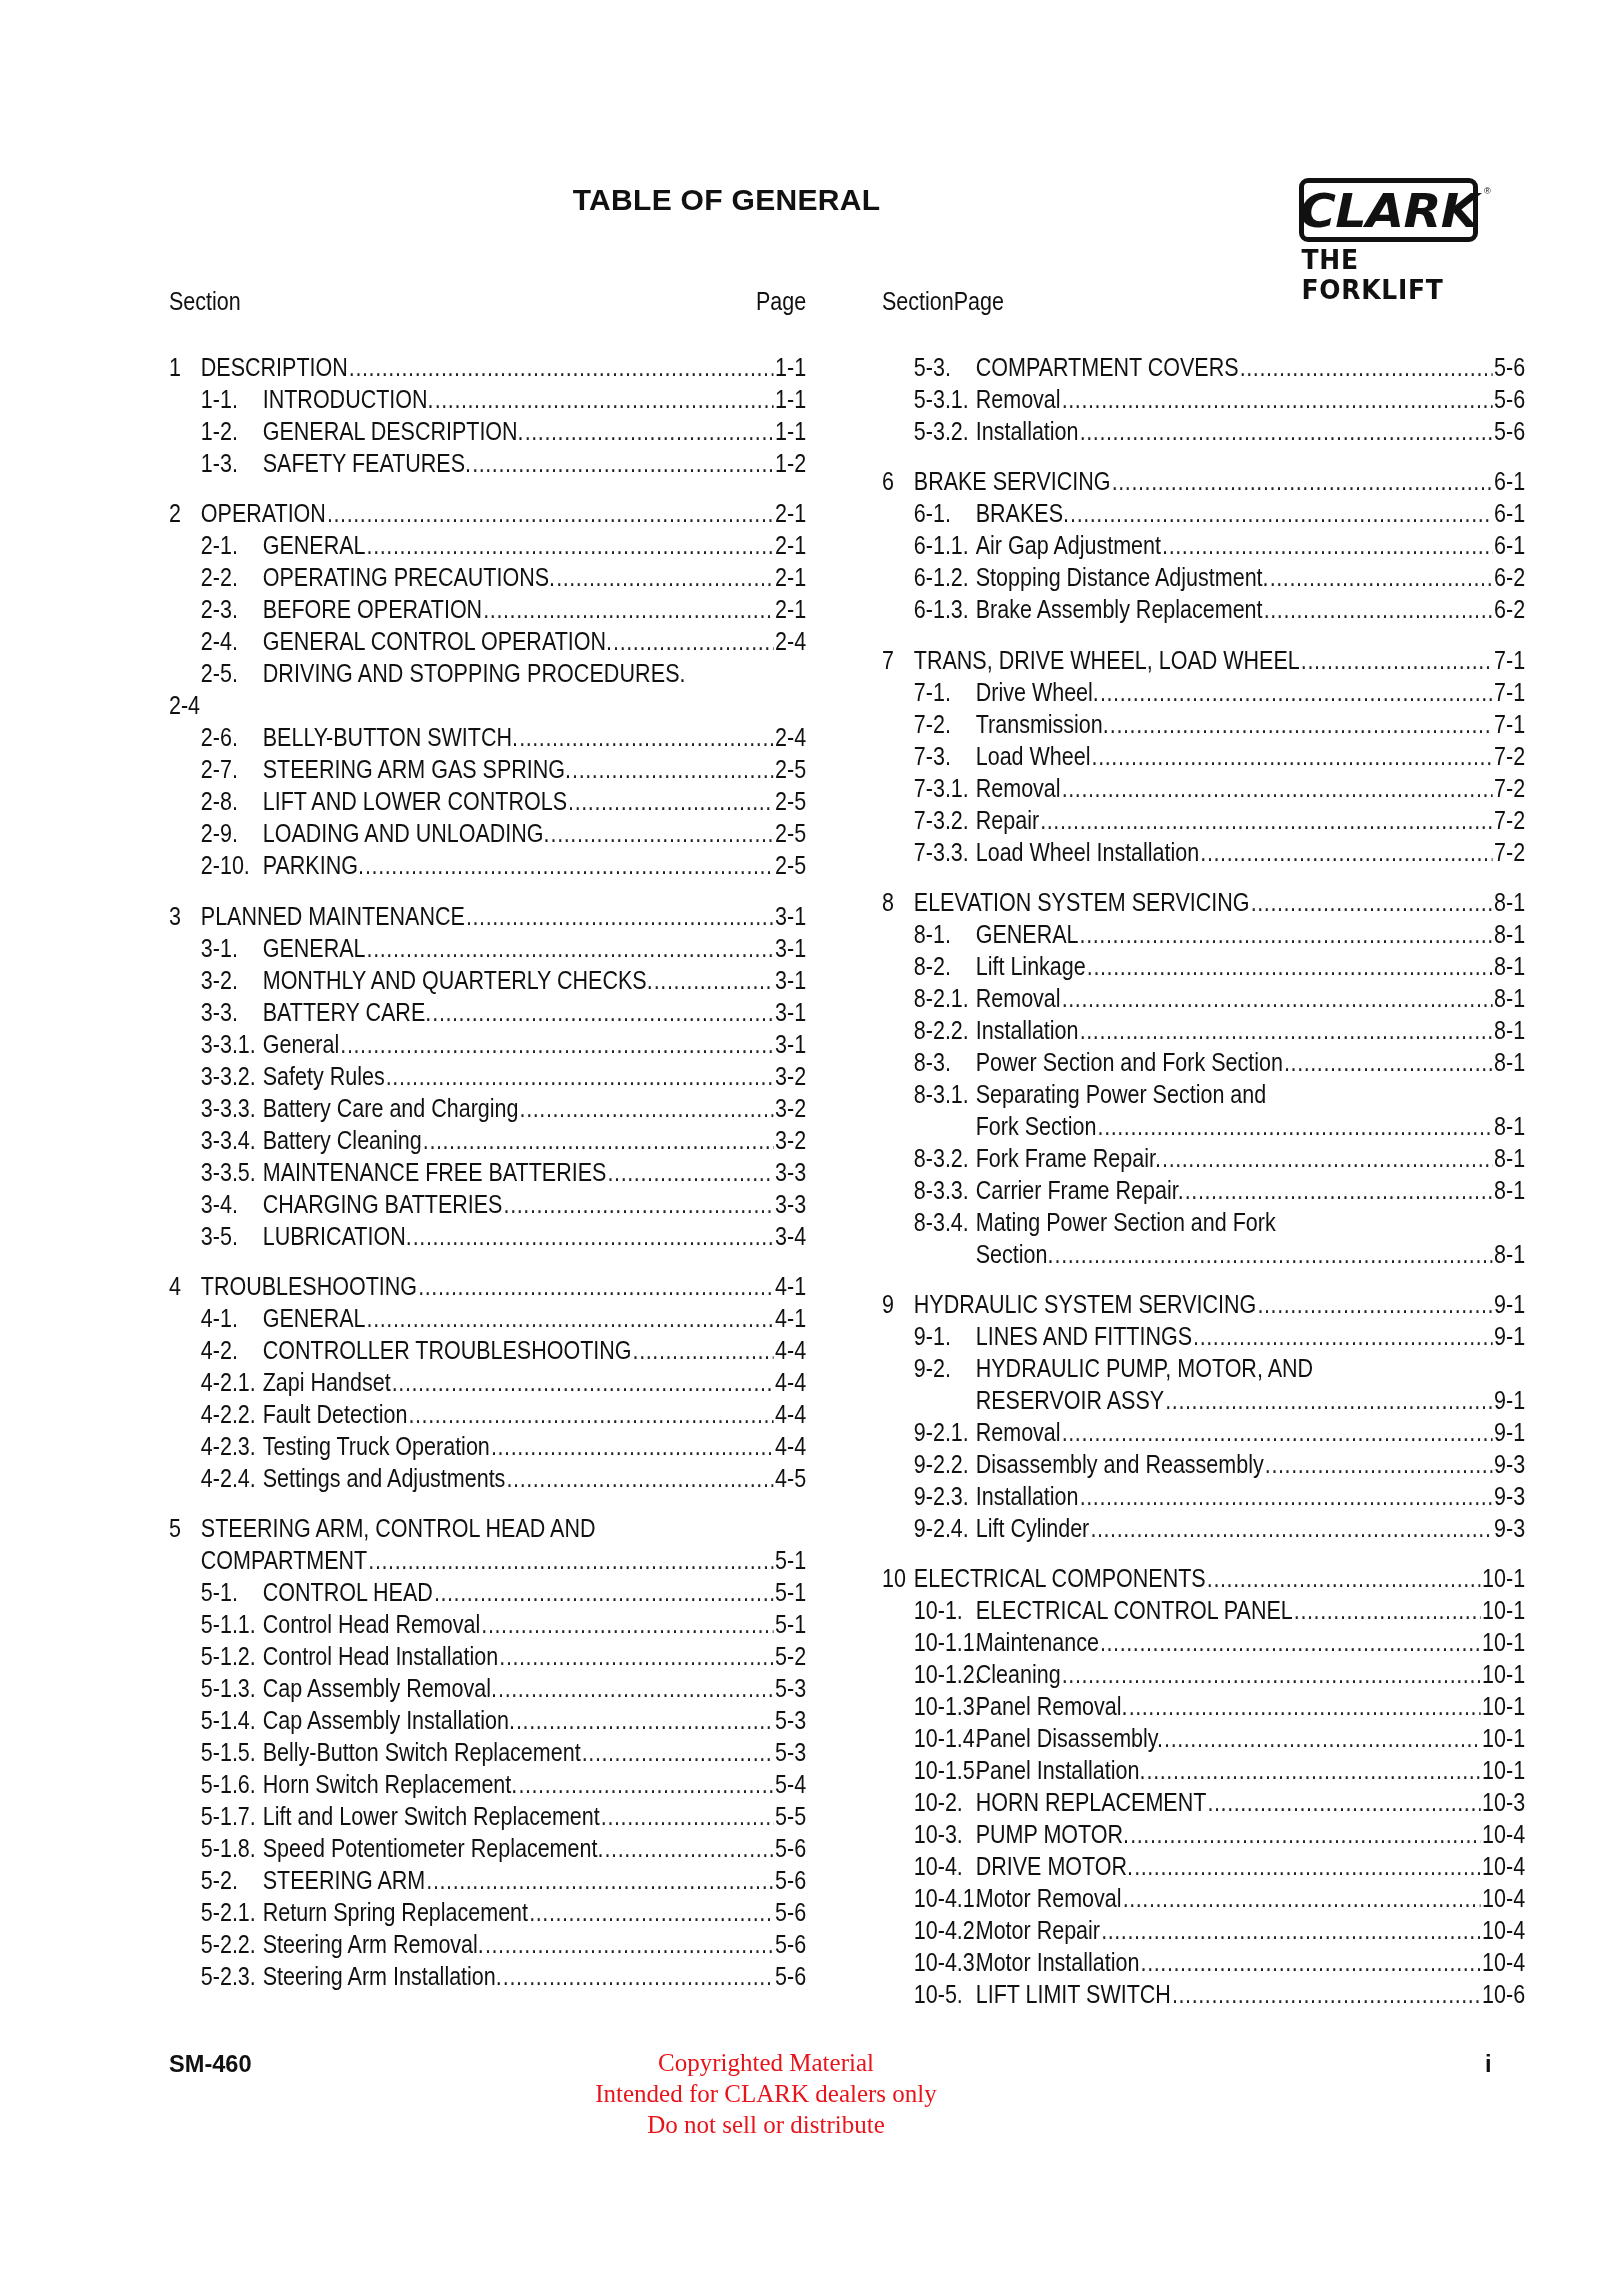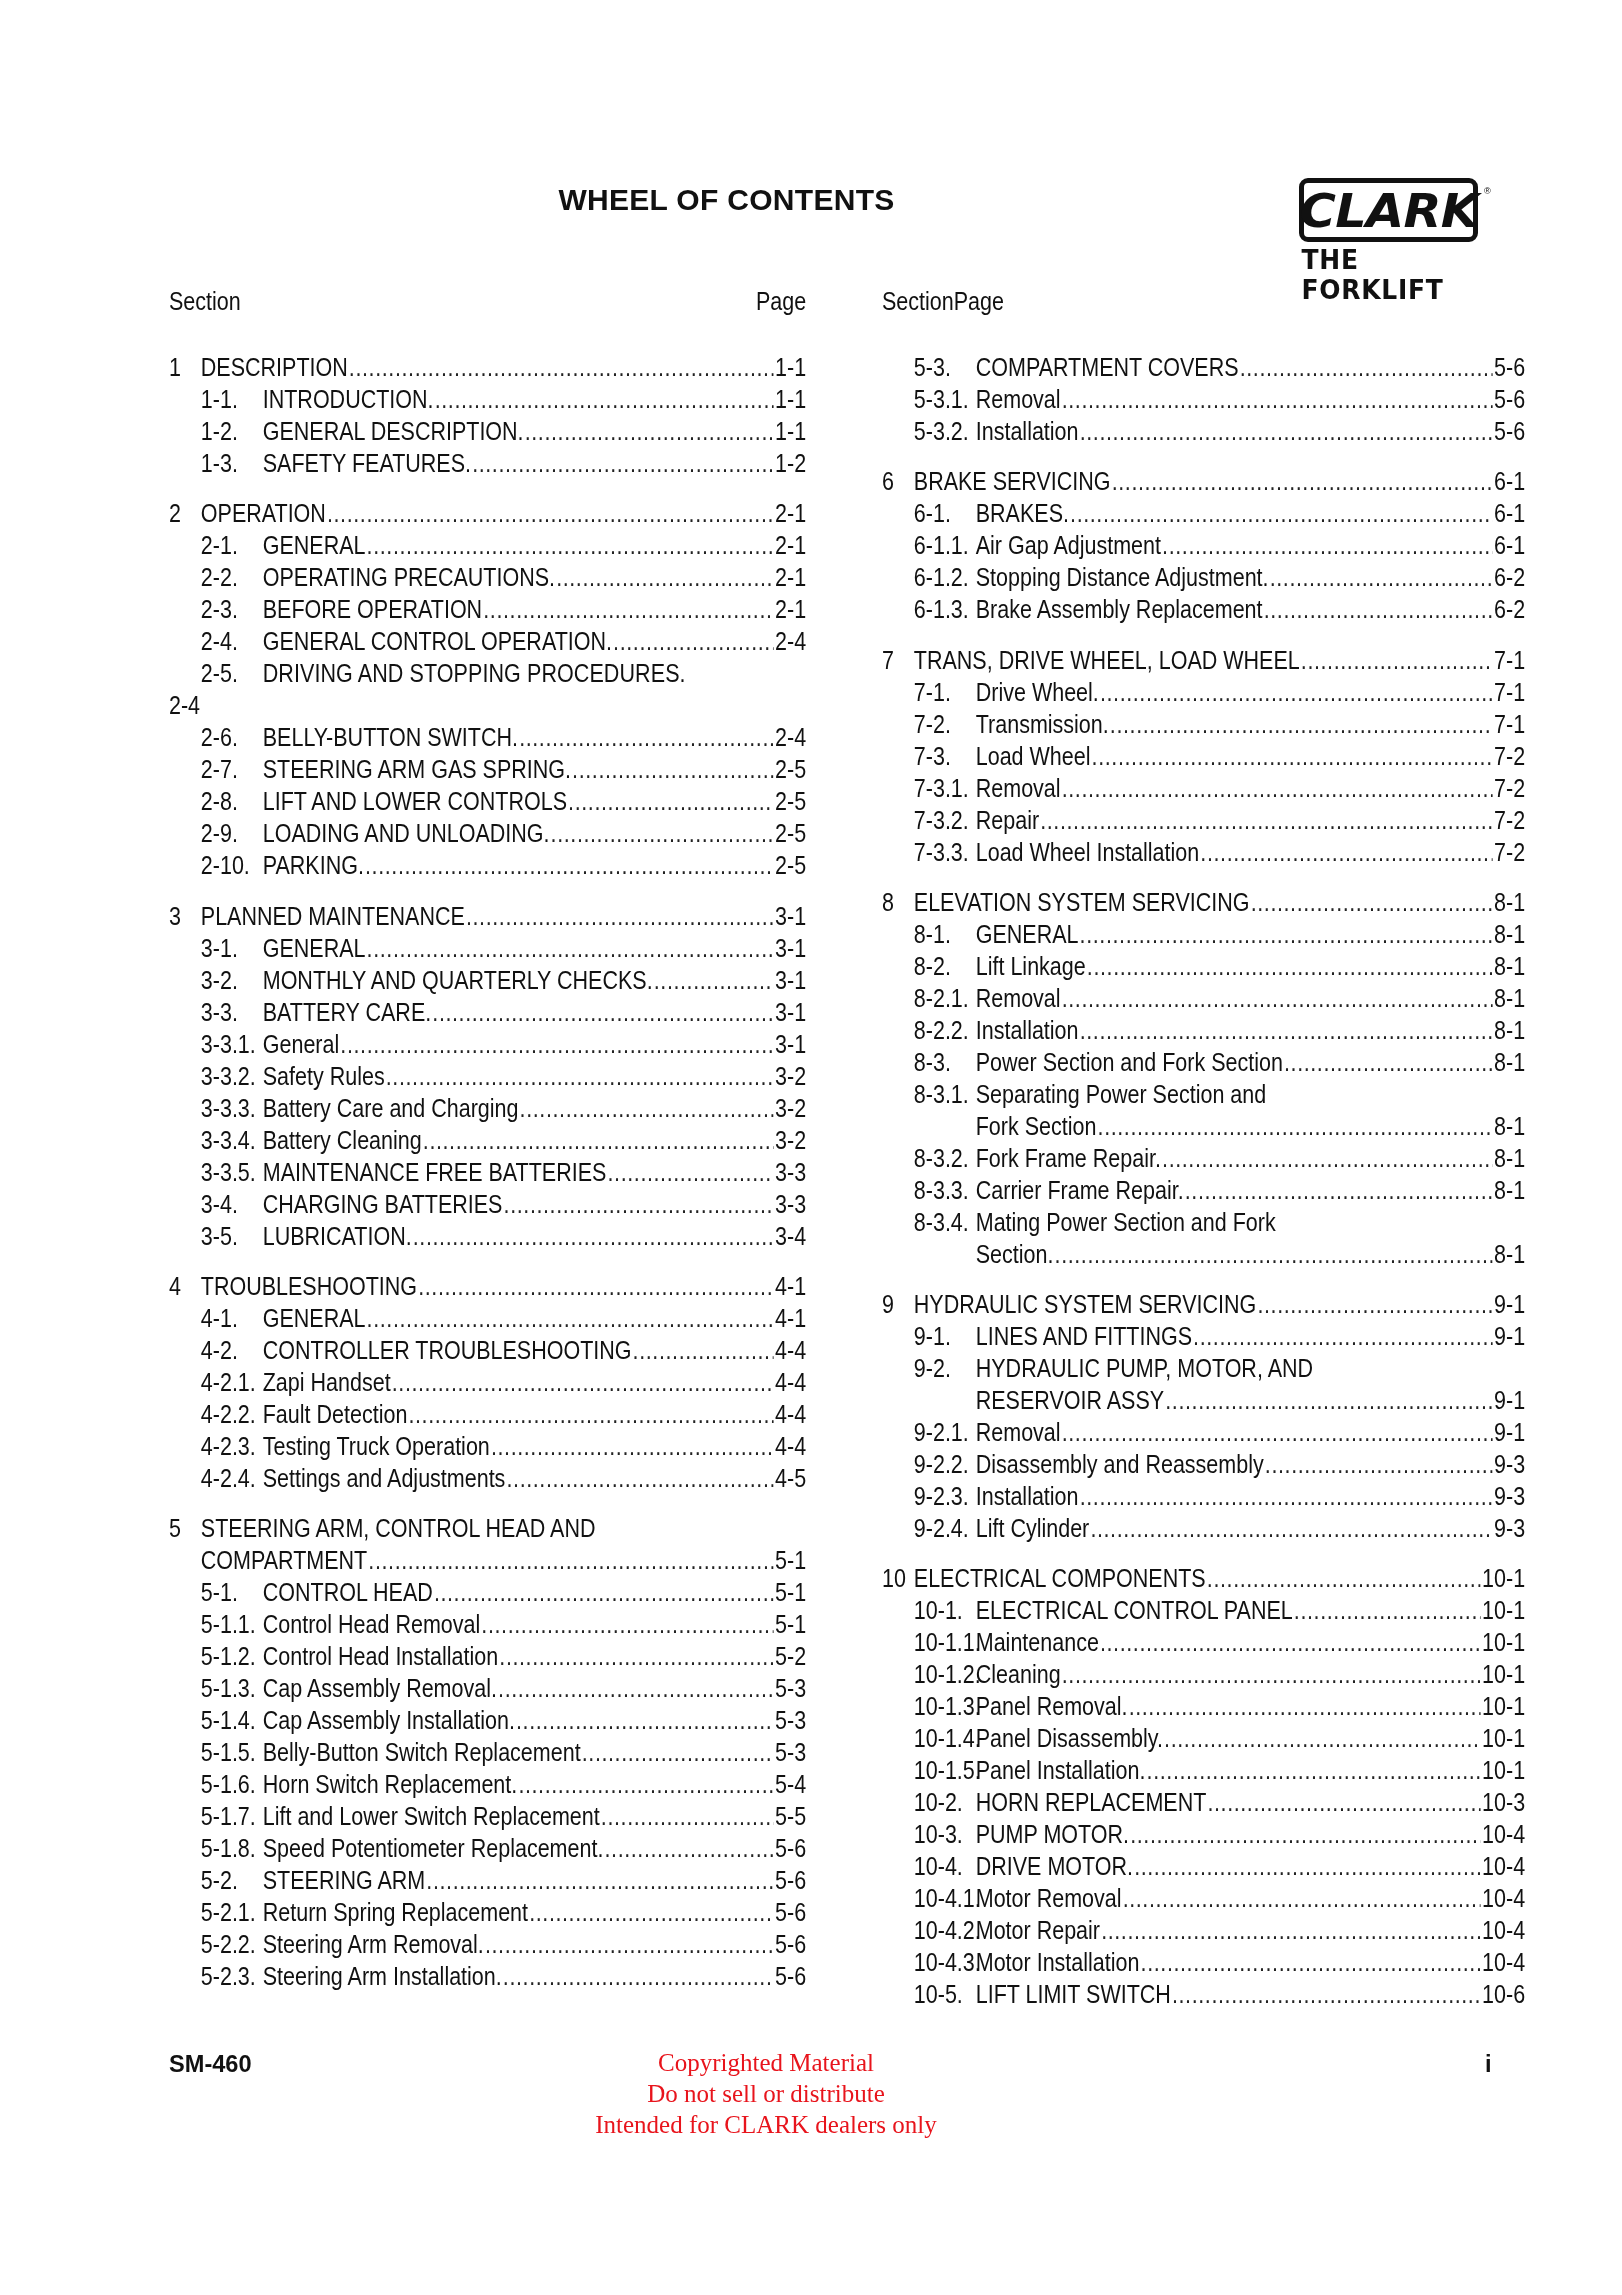--- a/index.html
+++ b/index.html
@@ -39,21 +39,21 @@
   .orphan { margin-left: -169px; }
 
   .footer-left { position: absolute; left: 169px; top: 2051px; font-weight: bold; font-size: 23.6px; }
   .footer-right { position: absolute; left: 1485px; top: 2051px; font-weight: bold; font-size: 23.6px; }
   .copyright { position: absolute; left: 0; width: 1532px; top: 2047px; text-align: center;
                font-family: "Liberation Serif", serif; color: #e8141c; font-size: 25px; line-height: 31px; }
 </style>
 </head>
 <body>
 
-<div class="title">WHEEL OF CONTENTS</div>
+<div class="title">TABLE OF GENERAL</div>
 
 <div class="logo">
   <div class="logo-box">
     <span class="logo-word">CLARK</span>
   </div>
   <span class="tm">®</span>
   <div class="logo-tag">THE FORKLIFT</div>
 </div>
 
 <div class="col col-left">
@@ -662,17 +662,17 @@
           <span class="dots"></span>
           <span class="pg">10-6</span>
         </div>
       </div>
     </div>
 </div>
 
 <div class="footer-left">SM-460</div>
 <div class="copyright">
   <div>Copyrighted Material</div>
+  <div>Intended for CLARK dealers only</div>
   <div>Do not sell or distribute</div>
-  <div>Intended for CLARK dealers only</div>
 </div>
 <div class="footer-right">i</div>
 
 
 </body></html>

